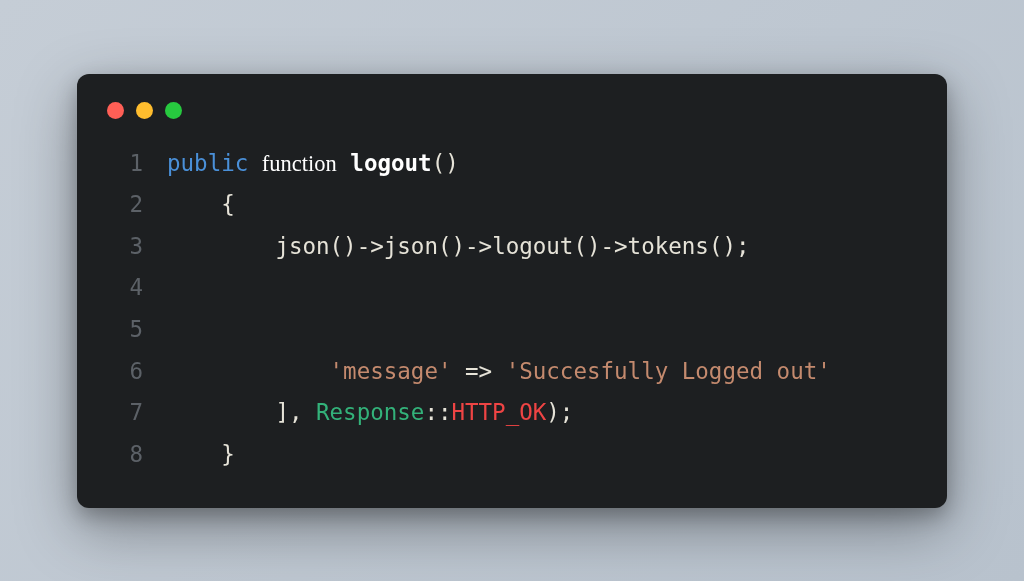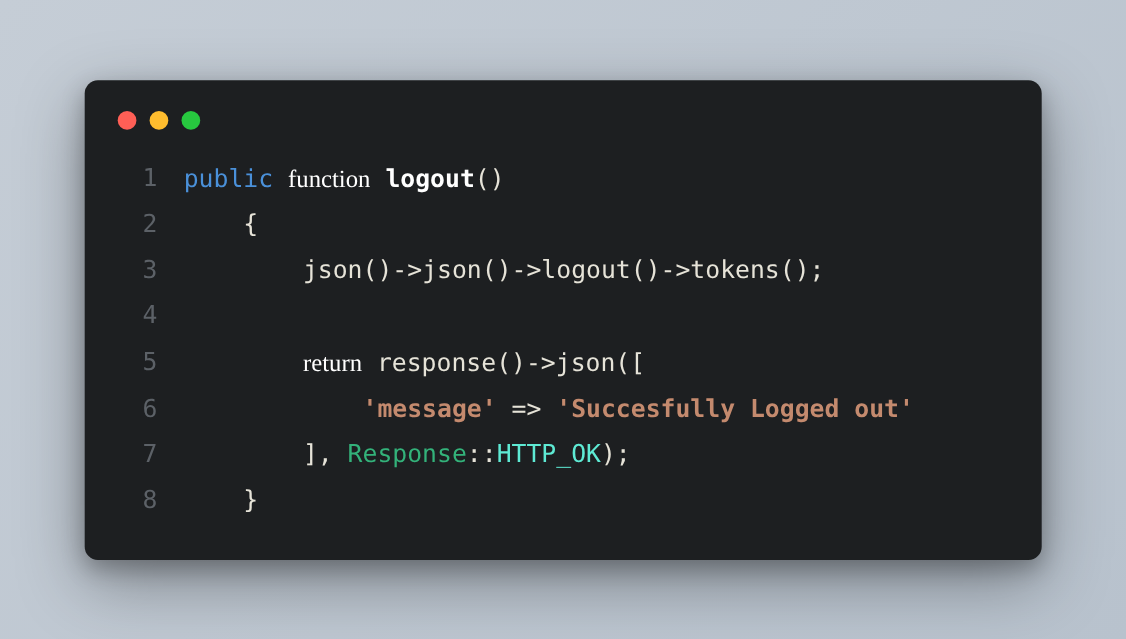--- a/index.html
+++ b/index.html
@@ -46,24 +46,24 @@
   .content {
     padding-left: 24px;
     white-space: pre;
     color: #e6e3d8;
   }
   .kw-mod   { color: #4a90d9; }   
   .kw-func  { color: #ffffff; font-family: Liberation Serif, serif; }   
   .fn-name  { color: #ffffff; font-weight: bold; }   
   .call     { color: #e6e3d8; }   
   .punct    { color: #e6e3d8; }
-  .string   { color: #c48a6e; font-weight: bold; }   
+  .string   { color: #c48a6e; }   
   .arrow    { color: #e6e3d8; }
   .classref { color: #33b27a; }   
-  .constref { color: #5eead4; text-align: right; }   
+  .constref { color: #ef4444; text-align: right; }   
 </style>
 </head>
 <body>
 
 <div class="window">
   <div class="titlebar">
     <div class="dot red"></div>
     <div class="dot yellow"></div>
     <div class="dot green"></div>
   </div>
@@ -79,21 +79,20 @@
       <div class="line">
         <span class="lineno">3</span>
         <span class="content"><span>        </span><span class="call">json</span><span class="punct">()-&gt;</span><span class="call">json</span><span class="punct">()-&gt;</span><span class="call">logout</span><span class="punct">()-&gt;</span><span class="call">tokens</span><span class="punct">();</span></span>
       </div>
       <div class="line">
         <span class="lineno">4</span>
         <span class="content"><span></span></span>
       </div>
       <div class="line">
         <span class="lineno">5</span>
-        <span class="content"><span>        </span><span class="kw-func">return</span><span class="punct"> </span><span class="call">response</span><span class="punct">()-&gt;</span><span class="call">json</span><span class="punct">([</span></span>
       </div>
       <div class="line">
         <span class="lineno">6</span>
         <span class="content"><span>            </span><span class="string">'message'</span><span class="arrow"> =&gt; </span><span class="string">'Succesfully Logged out'</span></span>
       </div>
       <div class="line">
         <span class="lineno">7</span>
         <span class="content"><span>        </span><span class="punct">], </span><span class="classref">Response</span><span class="punct">::</span><span class="constref">HTTP_OK</span><span class="punct">);</span></span>
       </div>
       <div class="line">

